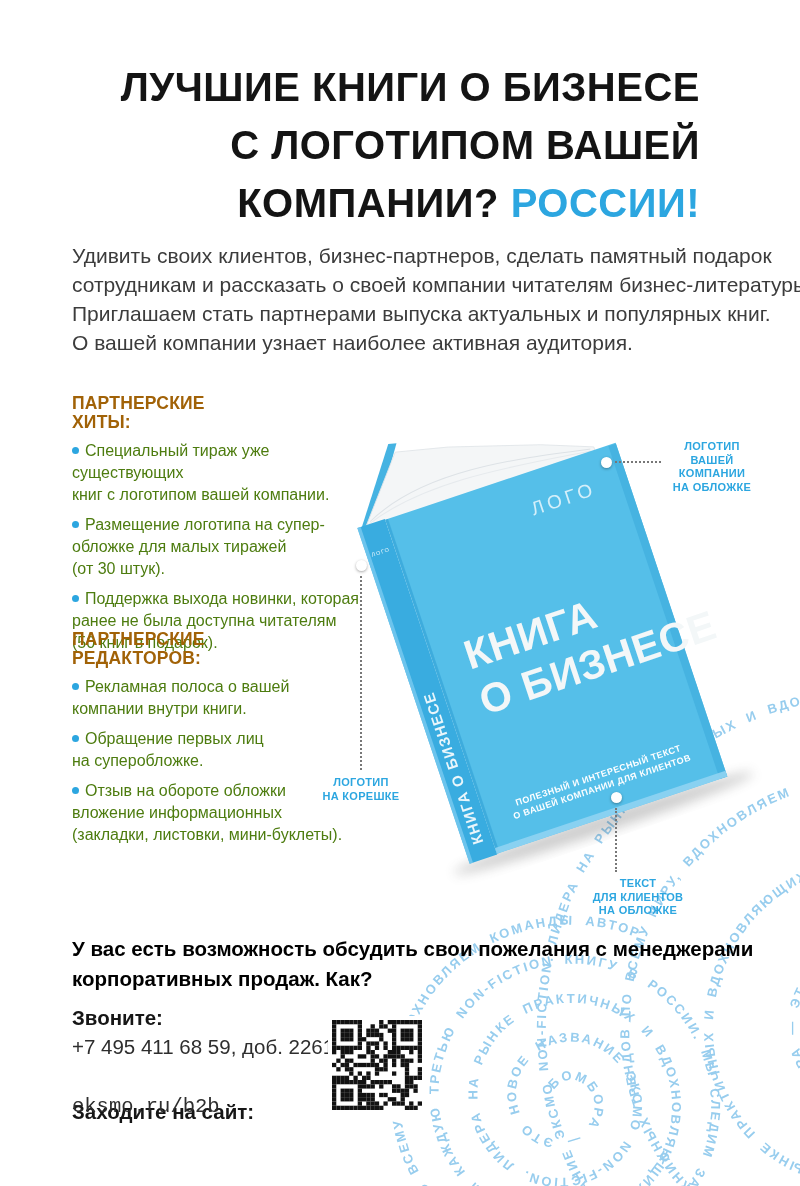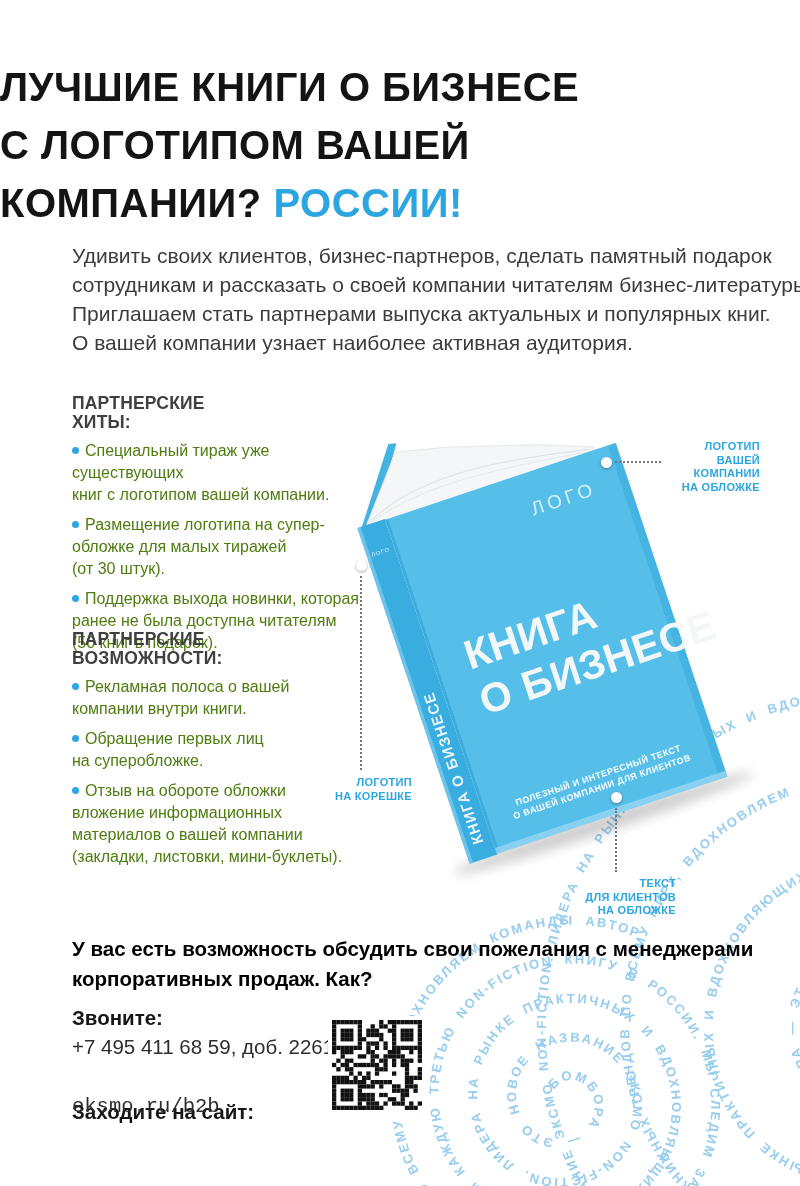--- a/index.html
+++ b/index.html
@@ -1,32 +1,32 @@
 <!DOCTYPE html>
 <html lang="ru"><head>
 <meta charset="utf-8">
 <style>
   html,body{margin:0;padding:0;background:#fff;}
   .page{
     position:relative;width:800px;height:1186px;overflow:hidden;background:#ffffff;
     font-family:"Liberation Sans", sans-serif;color:#1c1c1c;
   }
   
-  .title{position:absolute;left:0;top:58px;width:700px;text-align:left;
+  .title{position:absolute;left:0;top:58px;width:700px;text-align:right;
     font-weight:800;font-size:40px;line-height:58px;letter-spacing:.5px;color:#141414;}
   .title .accent{color:#2ca6e0;}
   
   .intro{position:absolute;left:72px;top:241px;width:700px;
     font-size:21px;line-height:29px;color:#3c3c3c;}
   .intro div{white-space:nowrap;}
   
   .list{position:absolute;left:72px;width:308px;}
   .list-options{top:394px;}
   .list-features{top:630px;}
-  .list h2{margin:0 0 9px 0;font-size:17.5px;line-height:18.5px;color:#404040;
+  .list h2{margin:0 0 9px 0;font-size:17.5px;line-height:18.5px;color:#a16207;
     font-weight:700;letter-spacing:.2px;}
   .list h2 span{display:block;}
   .bullet{margin:0 0 8px 0;font-size:16px;line-height:22px;color:#4d7c0f;}
   .bullet .dot{display:inline-block;width:7px;height:7px;border-radius:50%;
     background:#2ca6e0;margin-right:6px;vertical-align:2px;}
   .bullet .bl{display:block;}
   .bullet .dot + .bl{display:inline;}
   
   .book-svg{position:absolute;left:330px;top:395px;}
   .cover-logo{font-family:"Liberation Sans",sans-serif;font-size:19px;font-weight:400;
@@ -37,21 +37,21 @@
     letter-spacing:.5px;fill:#fdfeff;}
   .spine-logo{font-family:"Liberation Sans",sans-serif;font-size:5.5px;letter-spacing:1px;
     fill:rgba(255,255,255,.9);}
   .spine-title{font-family:"Liberation Sans",sans-serif;font-size:15px;font-weight:700;
     letter-spacing:1.2px;fill:#eaf6fb;}
   
   .anchor-dot{position:absolute;width:11px;height:11px;border-radius:50%;background:#fff;
     box-shadow:0 1px 3px rgba(0,0,0,.35);}
   .leader-h{position:absolute;border-top:2px dotted #777;height:0;}
   .leader-v{position:absolute;border-left:2px dotted #777;width:0;}
-  .callout{position:absolute;text-align:right;color:#2ca6e0;font-weight:700;
+  .callout{position:absolute;text-align:center;color:#2ca6e0;font-weight:700;
     font-size:11px;line-height:13.5px;letter-spacing:.3px;}
   .callout span{display:block;}
   
   .question{position:absolute;left:72px;top:934px;width:660px;font-size:20.5px;
     line-height:30px;font-weight:700;color:#000000;}
   .question div{white-space:nowrap;}
   .contact-label{position:absolute;left:72px;font-size:20.5px;font-weight:700;color:#161616;}
   .contact-value{position:absolute;left:72px;font-size:20.5px;font-weight:400;color:#2e2e2e;}
   .call-label{top:1006px;} .phone{top:1035px;}
   .site-label{top:1100px;} .site-url{top:1095px;font-family:Liberation Mono, monospace;}
@@ -100,34 +100,33 @@
     <p class="bullet">
       <span class="dot"></span><span class="bl">Поддержка выхода новинки, которая</span>
       <span class="bl">ранее не была доступна читателям</span>
       <span class="bl">(50 книг в подарок).</span>
     </p>
   </section>
 
   <section class="list list-features">
     <h2>
       <span>ПАРТНЕРСКИЕ</span>
-      <span>ВОЗМОЖНОСТИ:</span>
+      <span>РЕДАКТОРОВ:</span>
     </h2>
     <p class="bullet">
       <span class="dot"></span><span class="bl">Рекламная полоса о вашей</span>
       <span class="bl">компании внутри книги.</span>
     </p>
     <p class="bullet">
       <span class="dot"></span><span class="bl">Обращение первых лиц</span>
       <span class="bl">на суперобложке.</span>
     </p>
     <p class="bullet">
       <span class="dot"></span><span class="bl">Отзыв на обороте обложки</span>
       <span class="bl">вложение информационных</span>
-      <span class="bl">материалов о вашей компании</span>
       <span class="bl">(закладки, листовки, мини-буклеты).</span>
     </p>
   </section>
 
   <svg id="spirals" class="spiral-svg" width="410" height="578" viewBox="0 0 410 578">
       <defs>
         <path id="sp-left" d="M164.7,482.5L165.3,481.0L166.1,479.5L167.1,478.1L168.4,476.8L169.8,475.5L171.4,474.5L173.2,473.5L175.2,472.8L177.2,472.3L179.4,472.0L181.7,471.9L184.0,472.2L186.4,472.6L188.7,473.4L191.1,474.5L193.3,475.8L195.4,477.4L197.4,479.3L199.2,481.5L200.8,483.9L202.1,486.5L203.2,489.3L204.0,492.2L204.4,495.3L204.6,498.5L204.3,501.8L203.7,505.1L202.8,508.3L201.4,511.5L199.7,514.6L197.6,517.6L195.2,520.3L192.5,522.9L189.4,525.1L186.1,527.1L182.5,528.7L178.7,529.9L174.7,530.7L170.5,531.1L166.3,531.1L162.1,530.6L157.9,529.6L153.7,528.2L149.6,526.3L145.8,523.9L142.1,521.1L138.7,517.9L135.6,514.3L132.9,510.3L130.6,506.0L128.8,501.4L127.4,496.6L126.5,491.6L126.2,486.4L126.4,481.2L127.2,476.0L128.5,470.8L130.4,465.7L132.9,460.8L135.9,456.2L139.4,451.8L143.4,447.8L147.9,444.1L152.8,441.0L158.1,438.3L163.6,436.2L169.5,434.7L175.5,433.7L181.7,433.5L187.9,433.9L194.1,434.9L200.2,436.6L206.2,439.0L212.0,442.0L217.4,445.7L222.5,449.9L227.2,454.8L231.4,460.1L235.0,465.9L238.0,472.1L240.4,478.7L242.1,485.5L243.0,492.6L243.2,499.8L242.7,507.0L241.4,514.2L239.3,521.3L236.4,528.2L232.8,534.8L228.5,541.0L223.5,546.8L217.9,552.1L211.7,556.9L205.0,560.9L197.8,564.3L190.3,566.9L182.4,568.8L174.3,569.8L166.1,569.9L157.9,569.2L149.7,567.6L141.7,565.1L133.9,561.8L126.4,557.7L119.4,552.7L112.9,547.0L106.9,540.6L101.6,533.5L97.1,525.9L93.4,517.8L90.5,509.2L88.5,500.3L87.5,491.3L87.4,482.0L88.3,472.8L90.1,463.6L93.0,454.6L96.8,445.9L101.5,437.6L107.1,429.8L113.5,422.5L120.8,416.0L128.7,410.2L137.2,405.2L146.3,401.1L155.8,397.9L165.7,395.8L175.8,394.7L186.1,394.7L196.3,395.7L206.5,397.9L216.4,401.1L226.0,405.3L235.2,410.6L243.8,416.9L251.8,424.1L259.0,432.1L265.3,440.9L270.8,450.3L275.2,460.4L278.6,470.9L280.9,481.8L282.1,492.9L282.0,504.2L280.8,515.4L278.4,526.6L274.8,537.5L270.1,548.0L264.2,558.0L257.3,567.4L249.4,576.1L240.6,583.9L230.9,590.8L220.6,596.7L209.6,601.6L198.1,605.2L186.2,607.6L174.0,608.8L161.7,608.7L149.5,607.3L137.3,604.6L125.5,600.7L114.1,595.5L103.2,589.1L93.0,581.5L83.6,572.9L75.1,563.3L67.7,552.8L61.3,541.5L56.1,529.5L52.2,517.0L49.6,504.1L48.4,490.9L48.6,477.6L50.1,464.3L53.1,451.2L57.4,438.4L63.1,426.1L70.1,414.4L78.3,403.4L87.7,393.3L98.1,384.2L109.4,376.2L121.6,369.4L134.6,363.8L148.1,359.7L162.0,356.9L176.2,355.7L190.5,355.9L204.8,357.6L218.9,360.8L232.6,365.5L245.8,371.7L258.4,379.2L270.2,388.1L281.0,398.2L290.8,409.4L299.3,421.6L306.6,434.8L312.5,448.6L316.9,463.1L319.8,478.0L321.1,493.2L320.8,508.6L318.9,523.9L315.4,539.0L310.3,553.6L303.7,567.8L295.6,581.2L286.1,593.8L275.3,605.3L263.3,615.7L250.2,624.8L236.1,632.5L221.3,638.8L205.8,643.5L189.9,646.5L173.7,647.9L157.3,647.5L141.0,645.5L124.9,641.7L109.3,636.2L94.3,629.1L80.0,620.5L66.6,610.3L54.4,598.8L43.3,585.9L33.7,572.0L25.5,557.0L18.9,541.2L14.0,524.8L10.8,507.8L9.4,490.6L9.8,473.2L12.0,455.9L16.1,438.9L21.9,422.3L29.5,406.3L38.7,391.2L49.5,377.0L61.8,364.1L75.4,352.4L90.2,342.2L106.1,333.5L122.8,326.6L140.3,321.4L158.2,318.1L176.5,316.6L194.9,317.1L213.2,319.5L231.2,323.8L248.8,330.0" fill="none"></path>
         <path id="sp-right" d="M467.5,485.6L461.5,485.3L455.5,484.3L449.4,482.7L443.4,480.3L437.6,477.2L432.1,473.5L426.9,469.0L422.1,463.9L417.7,458.3L414.0,452.0L410.9,445.3L408.5,438.1L406.9,430.6L406.0,422.7L406.0,414.7L406.9,406.7L408.7,398.6L411.4,390.6L415.0,382.8L419.5,375.3L424.8,368.2L431.0,361.7L437.9,355.7L445.6,350.4L453.9,346.0L462.8,342.3L472.1,339.6L481.9,337.9L491.9,337.2L502.0,337.6L512.2,339.1L522.3,341.8L532.3,345.5L541.9,350.3L551.0,356.2L559.6,363.1L567.5,371.0L574.6,379.8L580.9,389.5L586.1,399.8L590.2,410.8L593.2,422.4L595.0,434.3L595.5,446.5L594.8,458.8L592.6,471.1L589.2,483.2L584.5,495.1L578.4,506.5L571.1,517.3L562.6,527.4L553.0,536.7L542.3,545.0L530.7,552.2L518.2,558.1L505.1,562.8L491.4,566.1L477.3,568.0L462.9,568.3L448.5,567.2L434.1,564.4L419.9,560.2L406.1,554.4L392.9,547.1L380.3,538.4L368.7,528.3L358.1,516.9L348.7,504.4L340.5,490.8L333.8,476.3L328.6,461.1L325.0,445.2L323.1,428.9L322.9,412.3L324.4,395.7L327.8,379.2L332.9,363.0L339.7,347.3L348.2,332.2L358.3,318.0L370.0,304.9L383.1,292.9L397.5,282.3L413.0,273.2L429.6,265.8L447.0,260.1L465.0,256.2L483.5,254.2L502.3,254.1L521.0,256.0L539.7,260.0L557.9,265.9L575.6,273.8L592.4,283.5L608.3,295.1L623.0,308.3L636.3,323.1L648.0,339.4L658.1,356.9L666.3,375.5L672.5,395.0L676.7,415.2L678.8,435.9L678.7,456.9L676.3,477.8L671.8,498.5L665.1,518.8L656.2,538.4L645.2,557.1L632.2,574.6L617.4,590.8L600.9,605.4L582.7,618.4L563.2,629.4L542.6,638.3L520.9,645.1L498.5,649.6L475.7,651.7L452.5,651.5L429.4,648.7L406.6,643.6L384.3,636.0L362.8,626.1L342.3,613.9L323.1,599.5L305.4,583.1L289.4,564.8L275.3,544.8L263.3,523.4L253.6,500.6L246.3,476.9L241.5,452.3L239.3,427.2L239.8,401.9L242.9,376.7L248.6,351.7L257.0,327.4L268.0,303.9L281.4,281.6L297.2,260.7L315.2,241.5L335.2,224.2L357.0,209.0L380.5,196.0L405.3,185.6L431.2,177.8L457.9,172.7L485.2,170.4L512.7,171.0L540.1,174.5L567.1,180.8L593.5,190.0L618.9,202.0L643.0,216.7L665.6,233.9L686.3,253.5L705.0,275.2L721.4,298.9L735.3,324.3L746.4,351.2L754.8,379.2L760.2,408.1L762.6,437.6L761.8,467.3L757.9,496.8L751.0,526.0L740.9,554.4L727.9,581.7L712.0,607.7L693.4,631.9L672.2,654.2L648.7,674.2L623.2,691.7L595.8,706.6L566.9,718.5L536.7,727.4L505.6,733.1L474.0,735.5L442.1,734.6L410.4,730.3L379.1,722.7L348.7,711.9L319.4,697.8L291.7,680.7L265.8,660.7L242.0,637.9L220.6,612.7L201.9,585.3L186.1,555.9L173.5,524.9L164.1,492.7L158.1,459.4L155.6,425.6L156.6,391.5L161.3,357.6L169.5,324.3L181.2,291.8L196.3,260.6L214.6,231.1L236.1,203.5L260.4,178.2L287.3,155.4L316.6,135.6L347.9,118.8L381.0,105.4L415.4,95.5L450.8,89.2L486.8,86.6L523.1,87.8L559.1,92.9L594.6,101.7L629.1,114.2L662.2,130.3L693.6,149.9L722.9,172.8L749.7,198.7L773.7,227.3L794.8,258.5L812.5,291.8L826.6,326.9L837.1,363.4L843.7,401.0" fill="none"></path>
       </defs>
       <text fill="#97cdee"><textPath href="#sp-left">БОМБОРА — ЭТО НОВОЕ НАЗВАНИЕ ЭКСМО NON-FICTION. ЛИДЕРА НА РЫНКЕ ПРАКТИЧНЫХ И ВДОХНОВЛЯЮЩИХ КНИГ. МЫ ИЗДАЕМ КАЖДУЮ ТРЕТЬЮ NON-FICTION КНИГУ В РОССИИ. МЫ СЛЕДИМ ЗА ВОЛНАМИ КНИЖНЫХ ТРЕНДОВ ПО ВСЕМУ МИРУ, ВДОХНОВЛЯЕМ КОМАНДЫ АВТОРОВ И РЕДАКТОРОВ, ЧТОБЫ ДОСТАТЬ ДЛЯ ВАС НАСТОЯЩИЕ ХИТЫ. РАЗВИВАЕМ НОВЫЕ НИШИ. БОМБОРА — ЭТО НОВОЕ НАЗВАНИЕ ЭКСМО NON-FICTION. ЛИДЕРА НА РЫНКЕ ПРАКТИЧНЫХ И ВДОХНОВЛЯЮЩИХ КНИГ. МЫ ИЗДАЕМ КАЖДУЮ ТРЕТЬЮ NON-FICTION КНИГУ В РОССИИ. МЫ СЛЕДИМ ЗА ВОЛНАМИ КНИЖНЫХ ТРЕНДОВ ПО ВСЕМУ МИРУ, ВДОХНОВЛЯЕМ КОМАНДЫ АВТОРОВ И РЕДАКТОРОВ, ЧТОБЫ ДОСТАТЬ ДЛЯ ВАС НАСТОЯЩИЕ ХИТЫ. РАЗВИВАЕМ НОВЫЕ НИШИ. БОМБОРА — ЭТО НОВОЕ НАЗВАНИЕ ЭКСМО NON-FICTION. ЛИДЕРА НА РЫНКЕ ПРАКТИЧНЫХ И ВДОХНОВЛЯЮЩИХ КНИГ. МЫ ИЗДАЕМ КАЖДУЮ ТРЕТЬЮ NON-FICTION КНИГУ В РОССИИ. МЫ СЛЕДИМ ЗА ВОЛНАМИ КНИЖНЫХ ТРЕНДОВ ПО ВСЕМУ МИРУ, ВДОХНОВЛЯЕМ КОМАНДЫ АВТОРОВ И РЕДАКТОРОВ, ЧТОБЫ ДОСТАТЬ ДЛЯ ВАС НАСТОЯЩИЕ ХИТЫ. РАЗВИВАЕМ НОВЫЕ НИШИ. </textPath></text>
@@ -179,21 +178,21 @@
 
   <div class="anchor-dot" style="left:355.5px;top:559.5px"></div>
   <div class="leader-v" style="left:360px;top:576px;height:194px"></div>
   <div class="callout" style="left:310px;top:776px;width:102px">
     <span>ЛОГОТИП</span>
     <span>НА КОРЕШКЕ</span>
   </div>
 
   <div class="anchor-dot" style="left:610.5px;top:791.5px"></div>
   <div class="leader-v" style="left:615px;top:808px;height:64px"></div>
-  <div class="callout" style="left:556px;top:877px;width:120px">
+  <div class="callout" style="left:578px;top:877px;width:120px">
     <span>ТЕКСТ</span>
     <span>ДЛЯ КЛИЕНТОВ</span>
     <span>НА ОБЛОЖКЕ</span>
   </div>
 
   <section class="question">
     <div>У вас есть возможность обсудить свои пожелания с менеджерами</div>
     <div>корпоративных продаж. Как?</div>
   </section>
 

